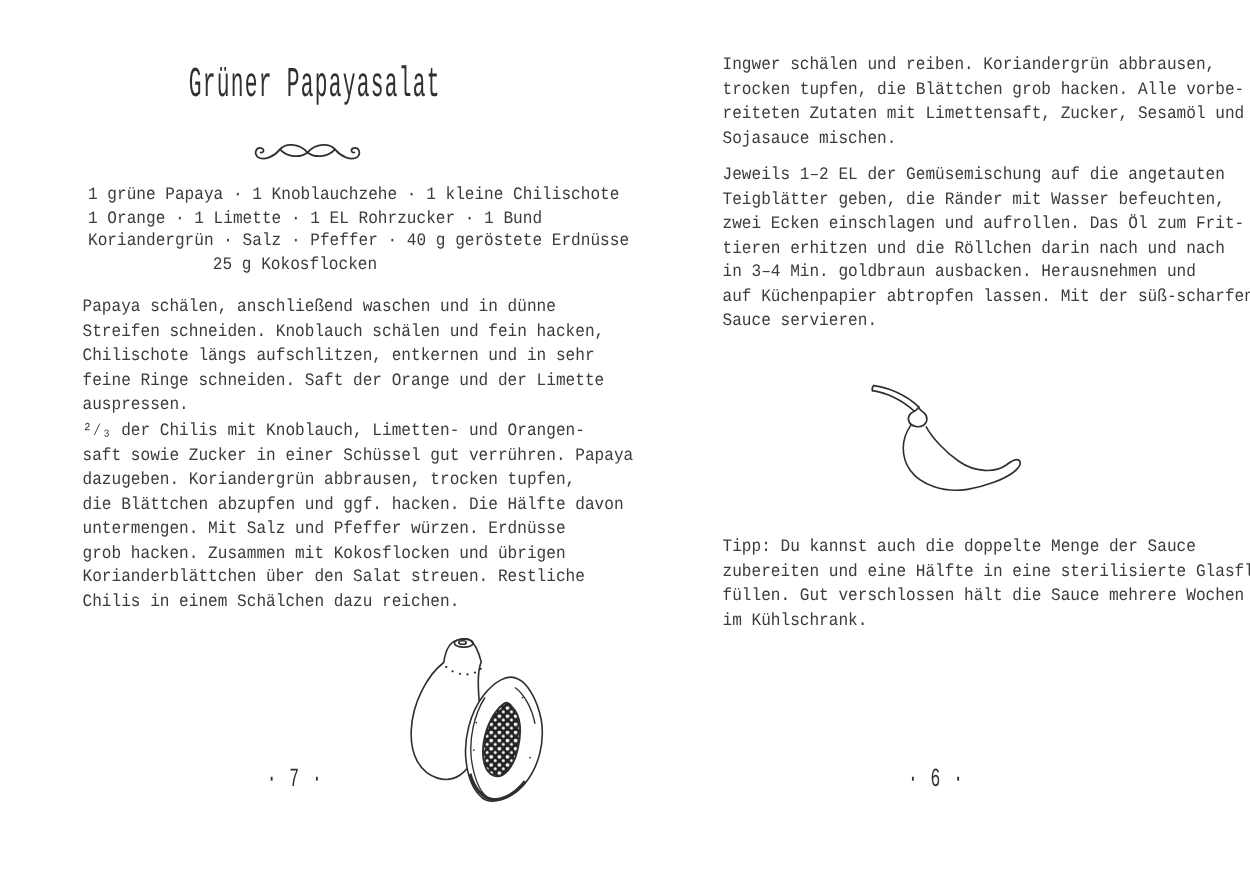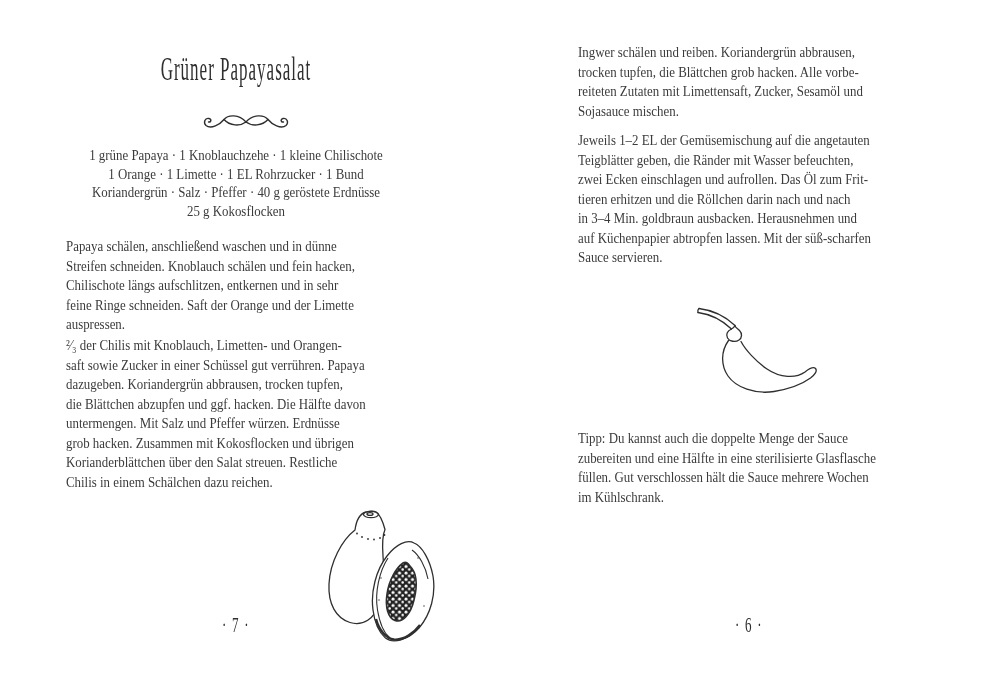--- a/index.html
+++ b/index.html
@@ -2,21 +2,21 @@
 <html lang="de" style="--bg: #ffffff; --text: #3b3b3b; --ink: #2f2f2f;"><head>
 <meta charset="utf-8">
 <style>
   :root{
     --bg:#ffffff; --text:#3b3b3b; --ink:#2f2f2f;
   }
   html,body{margin:0;padding:0;background:var(--bg);}
   .canvas{
     position:relative; width:1000px; height:696px; overflow:hidden;
     background:var(--bg); color:var(--text);
-    font-family:Liberation Serif, serif;
+    font-family:Liberation Mono, monospace;
   }
   .page{position:absolute; top:0; height:696px; width:500px;}
   .page-left{left:0;}
   .page-right{left:500px;}
 
   .recipe-title{
     position:absolute; left:66px; top:52px; width:340px; margin:0;
     text-align:center; font-weight:normal; color:var(--ink);
     font-size:34px; line-height:1; letter-spacing:2px; white-space:pre;
     transform:scaleX(.5); transform-origin:50% 0;

